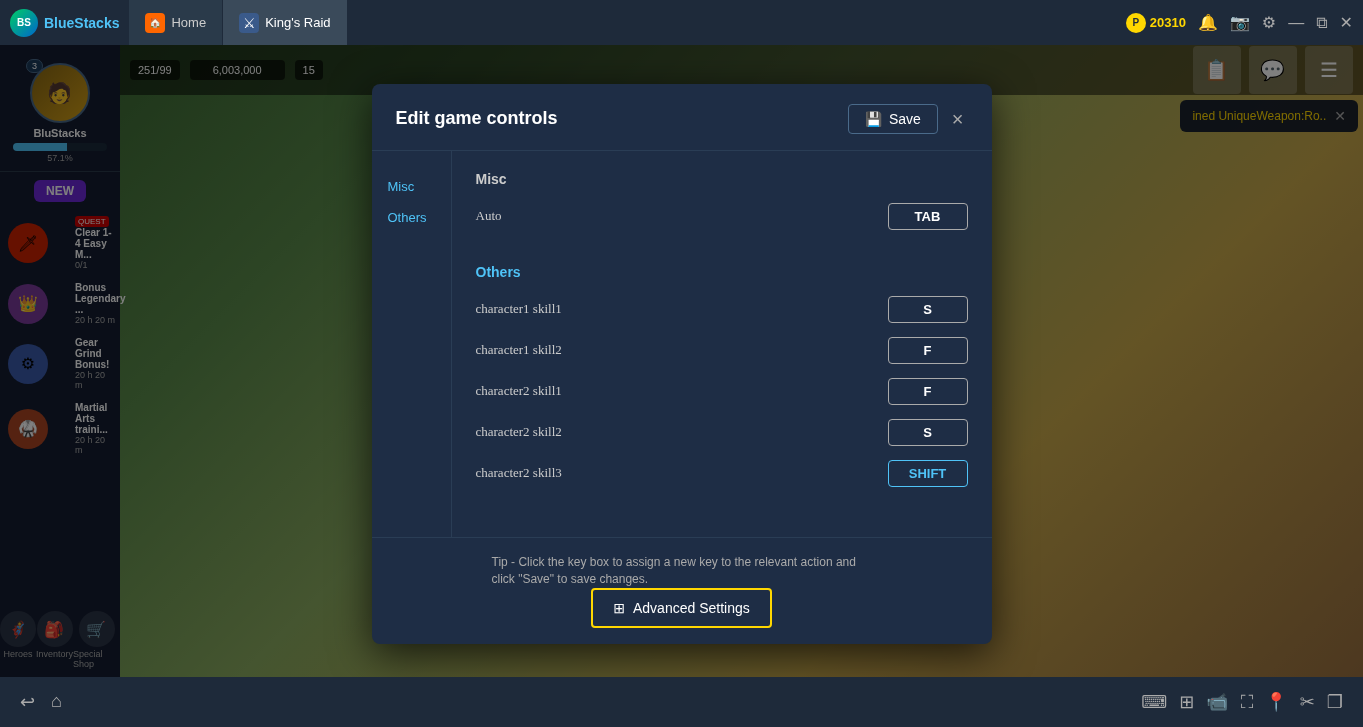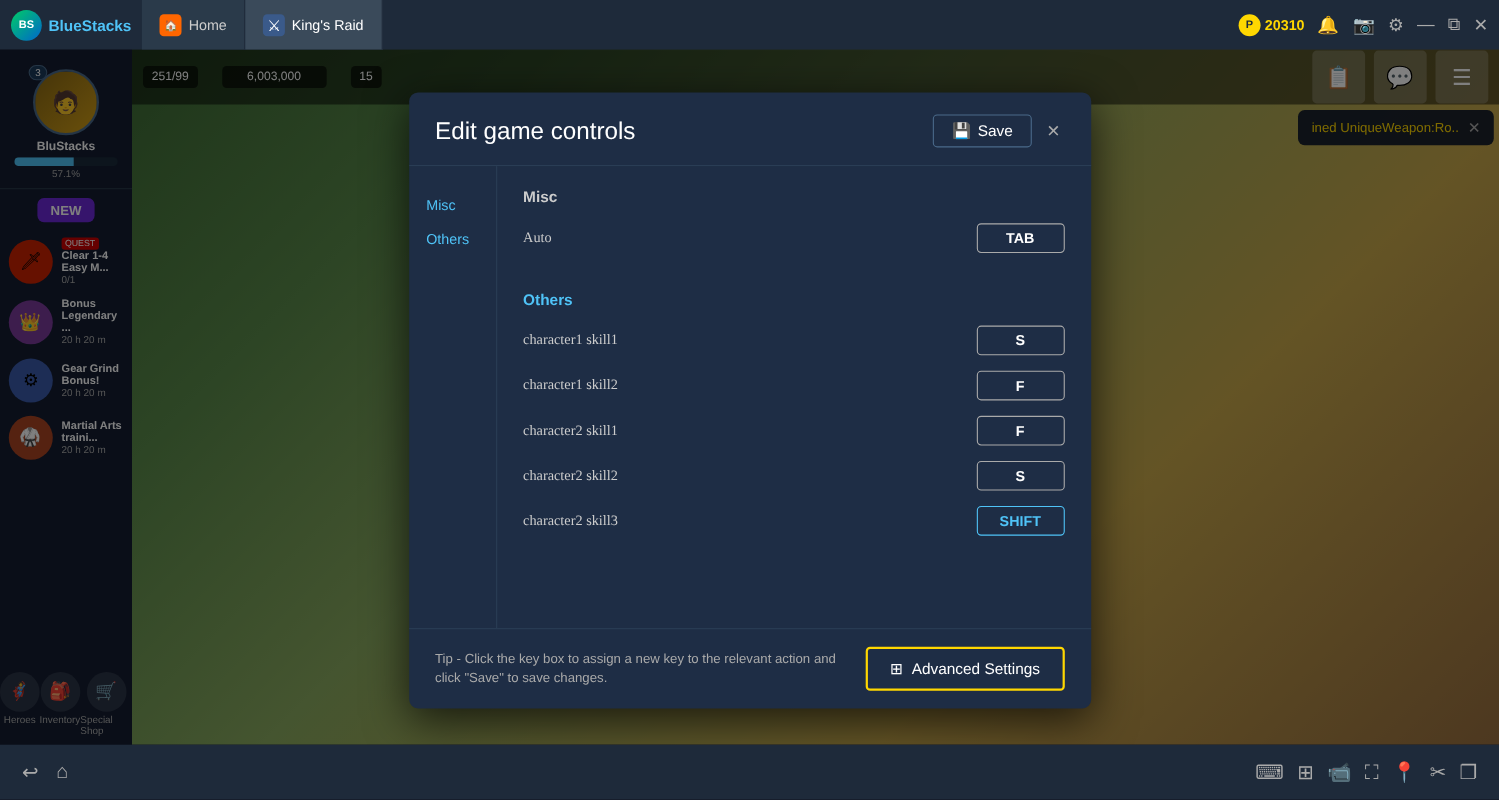--- a/index.html
+++ b/index.html
@@ -164,20 +164,21 @@
     .quest-icon {
       width: 40px; height: 40px;
       border-radius: 50%;
       display: flex; align-items: center; justify-content: center;
       font-size: 16px;
       flex-shrink: 0;
     }
     .quest-text {
       color: white;
       font-size: 10px;
+      margin-left: 19px;
     }
     .quest-title {
       font-weight: bold;
     }
     .quest-sub {
       color: #aaa;
       font-size: 9px;
     }
 
     
@@ -207,21 +208,21 @@
       background: linear-gradient(135deg, #3d6b35 0%, #5a8a4a 20%, #8aaa60 40%, #c8a84b 70%, #9a7040 100%);
       overflow: hidden;
     }
 
     
     .game-topbar {
       position: absolute;
       top: 0; left: 0; right: 0;
       height: 50px;
       background: rgba(0,0,0,0.5);
-      display: flex; align-items: center; padding: 0 10px; gap: 22px;
+      display: flex; align-items: center; padding: 0 10px; gap: 10px;
     }
 
     
     .modal-overlay {
       position: absolute;
       top: 0; left: 0; right: 0; bottom: 0;
       background: rgba(0,0,0,0.5);
       z-index: 50;
       display: flex;
       align-items: center;
@@ -241,22 +242,22 @@
     }
     .modal-header {
       display: flex;
       align-items: center;
       justify-content: space-between;
       padding: 20px 24px 16px;
       border-bottom: 1px solid #2a3d55;
     }
     .modal-title {
       color: white;
-      font-size: 22px;
-      font-weight: 400;
+      font-size: 18px;
+      font-weight: 700;
     }
     .modal-actions {
       display: flex;
       align-items: center;
       gap: 10px;
     }
     .save-btn {
       display: flex; align-items: center; gap: 6px;
       background: transparent;
       border: 1px solid #4a6a8a;
@@ -349,20 +350,21 @@
       height: 20px;
     }
 
     
     .modal-footer {
       padding: 16px 24px;
       border-top: 1px solid #2a3d55;
       display: flex;
       align-items: center;
       justify-content: space-between;
+      flex-direction: column;
     }
     .tip-text {
       color: #aaa;
       font-size: 12px;
       max-width: 380px;
       line-height: 1.4;
     }
     .advanced-btn {
       display: flex; align-items: center; gap: 8px;
       background: transparent;

